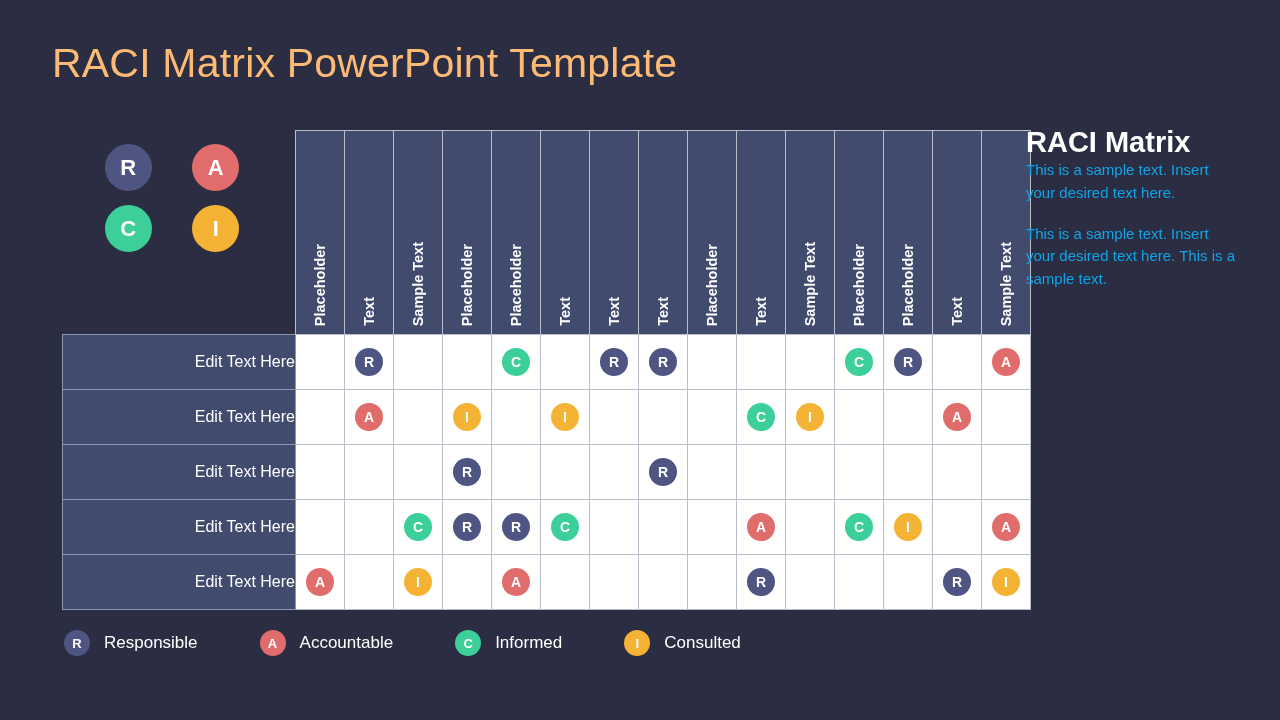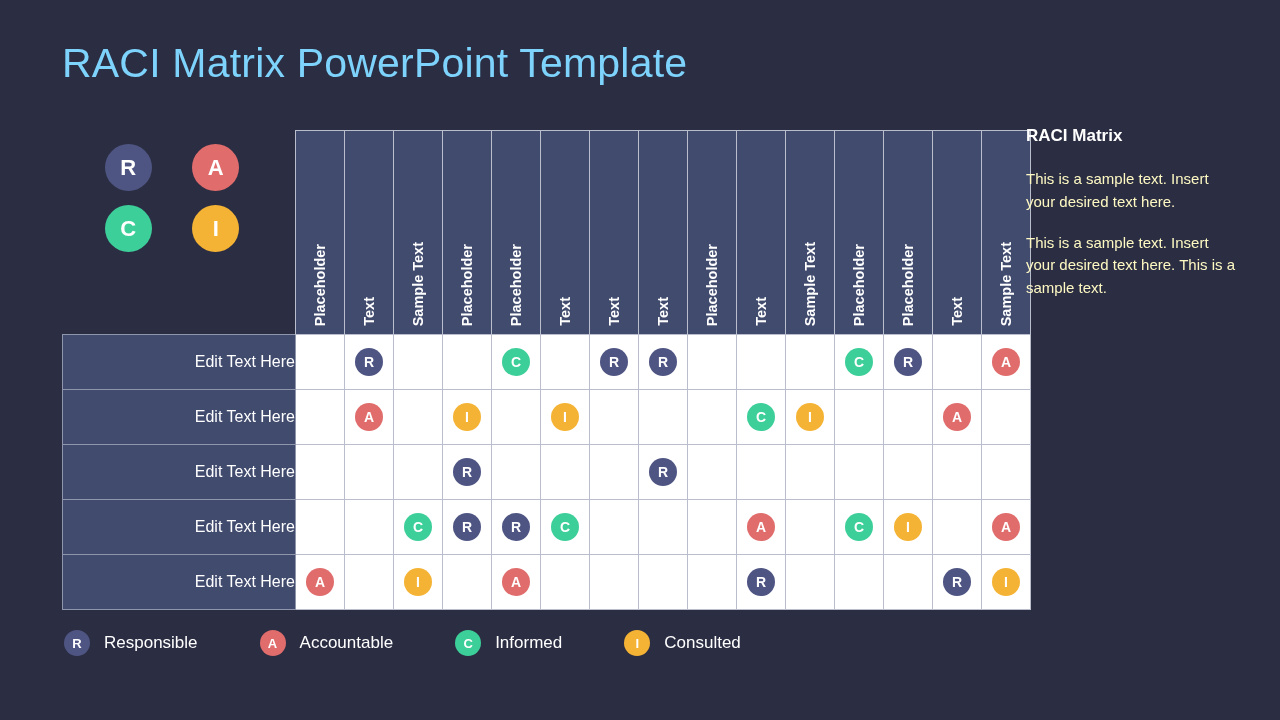--- a/index.html
+++ b/index.html
@@ -11,25 +11,25 @@
     height: 720px;
     background: #2b2d42;
     font-family: "Liberation Sans", sans-serif;
     overflow: hidden;
     position: relative;
   }
 
   
   #slide-title {
     position: absolute;
-    left: 62px;
+    left: 52px;
     top: 40px;
     font-size: 41px;
     font-weight: 400;
-    color: #7dd3fc;
+    color: #fdba74;
     letter-spacing: 0.2px;
     white-space: nowrap;
     text-align: right;
   }
 
   
   #role-block {
     position: absolute;
     left: 62px;
     top: 144px;
@@ -131,29 +131,28 @@
   }
 
   
   #side-panel {
     position: absolute;
     left: 1026px;
     top: 126px;
     width: 210px;
   }
   #side-title {
-    font-size: 17px;
-    font-weight: bold;
-    color: #ffffff;
-    margin-bottom: 22px;
+    font-size: 29px;
+    font-weight: bold;
+    color: #ffffff;
   }
   .side-para {
     font-size: 15px;
     line-height: 1.52;
-    color: #fef9c3;
+    color: #0ea5e9;
     margin-bottom: 18px;
   }
 
   
   #bottom-legend {
     position: absolute;
     left: 64px;
     top: 630px;
     display: flex;
     align-items: center;

